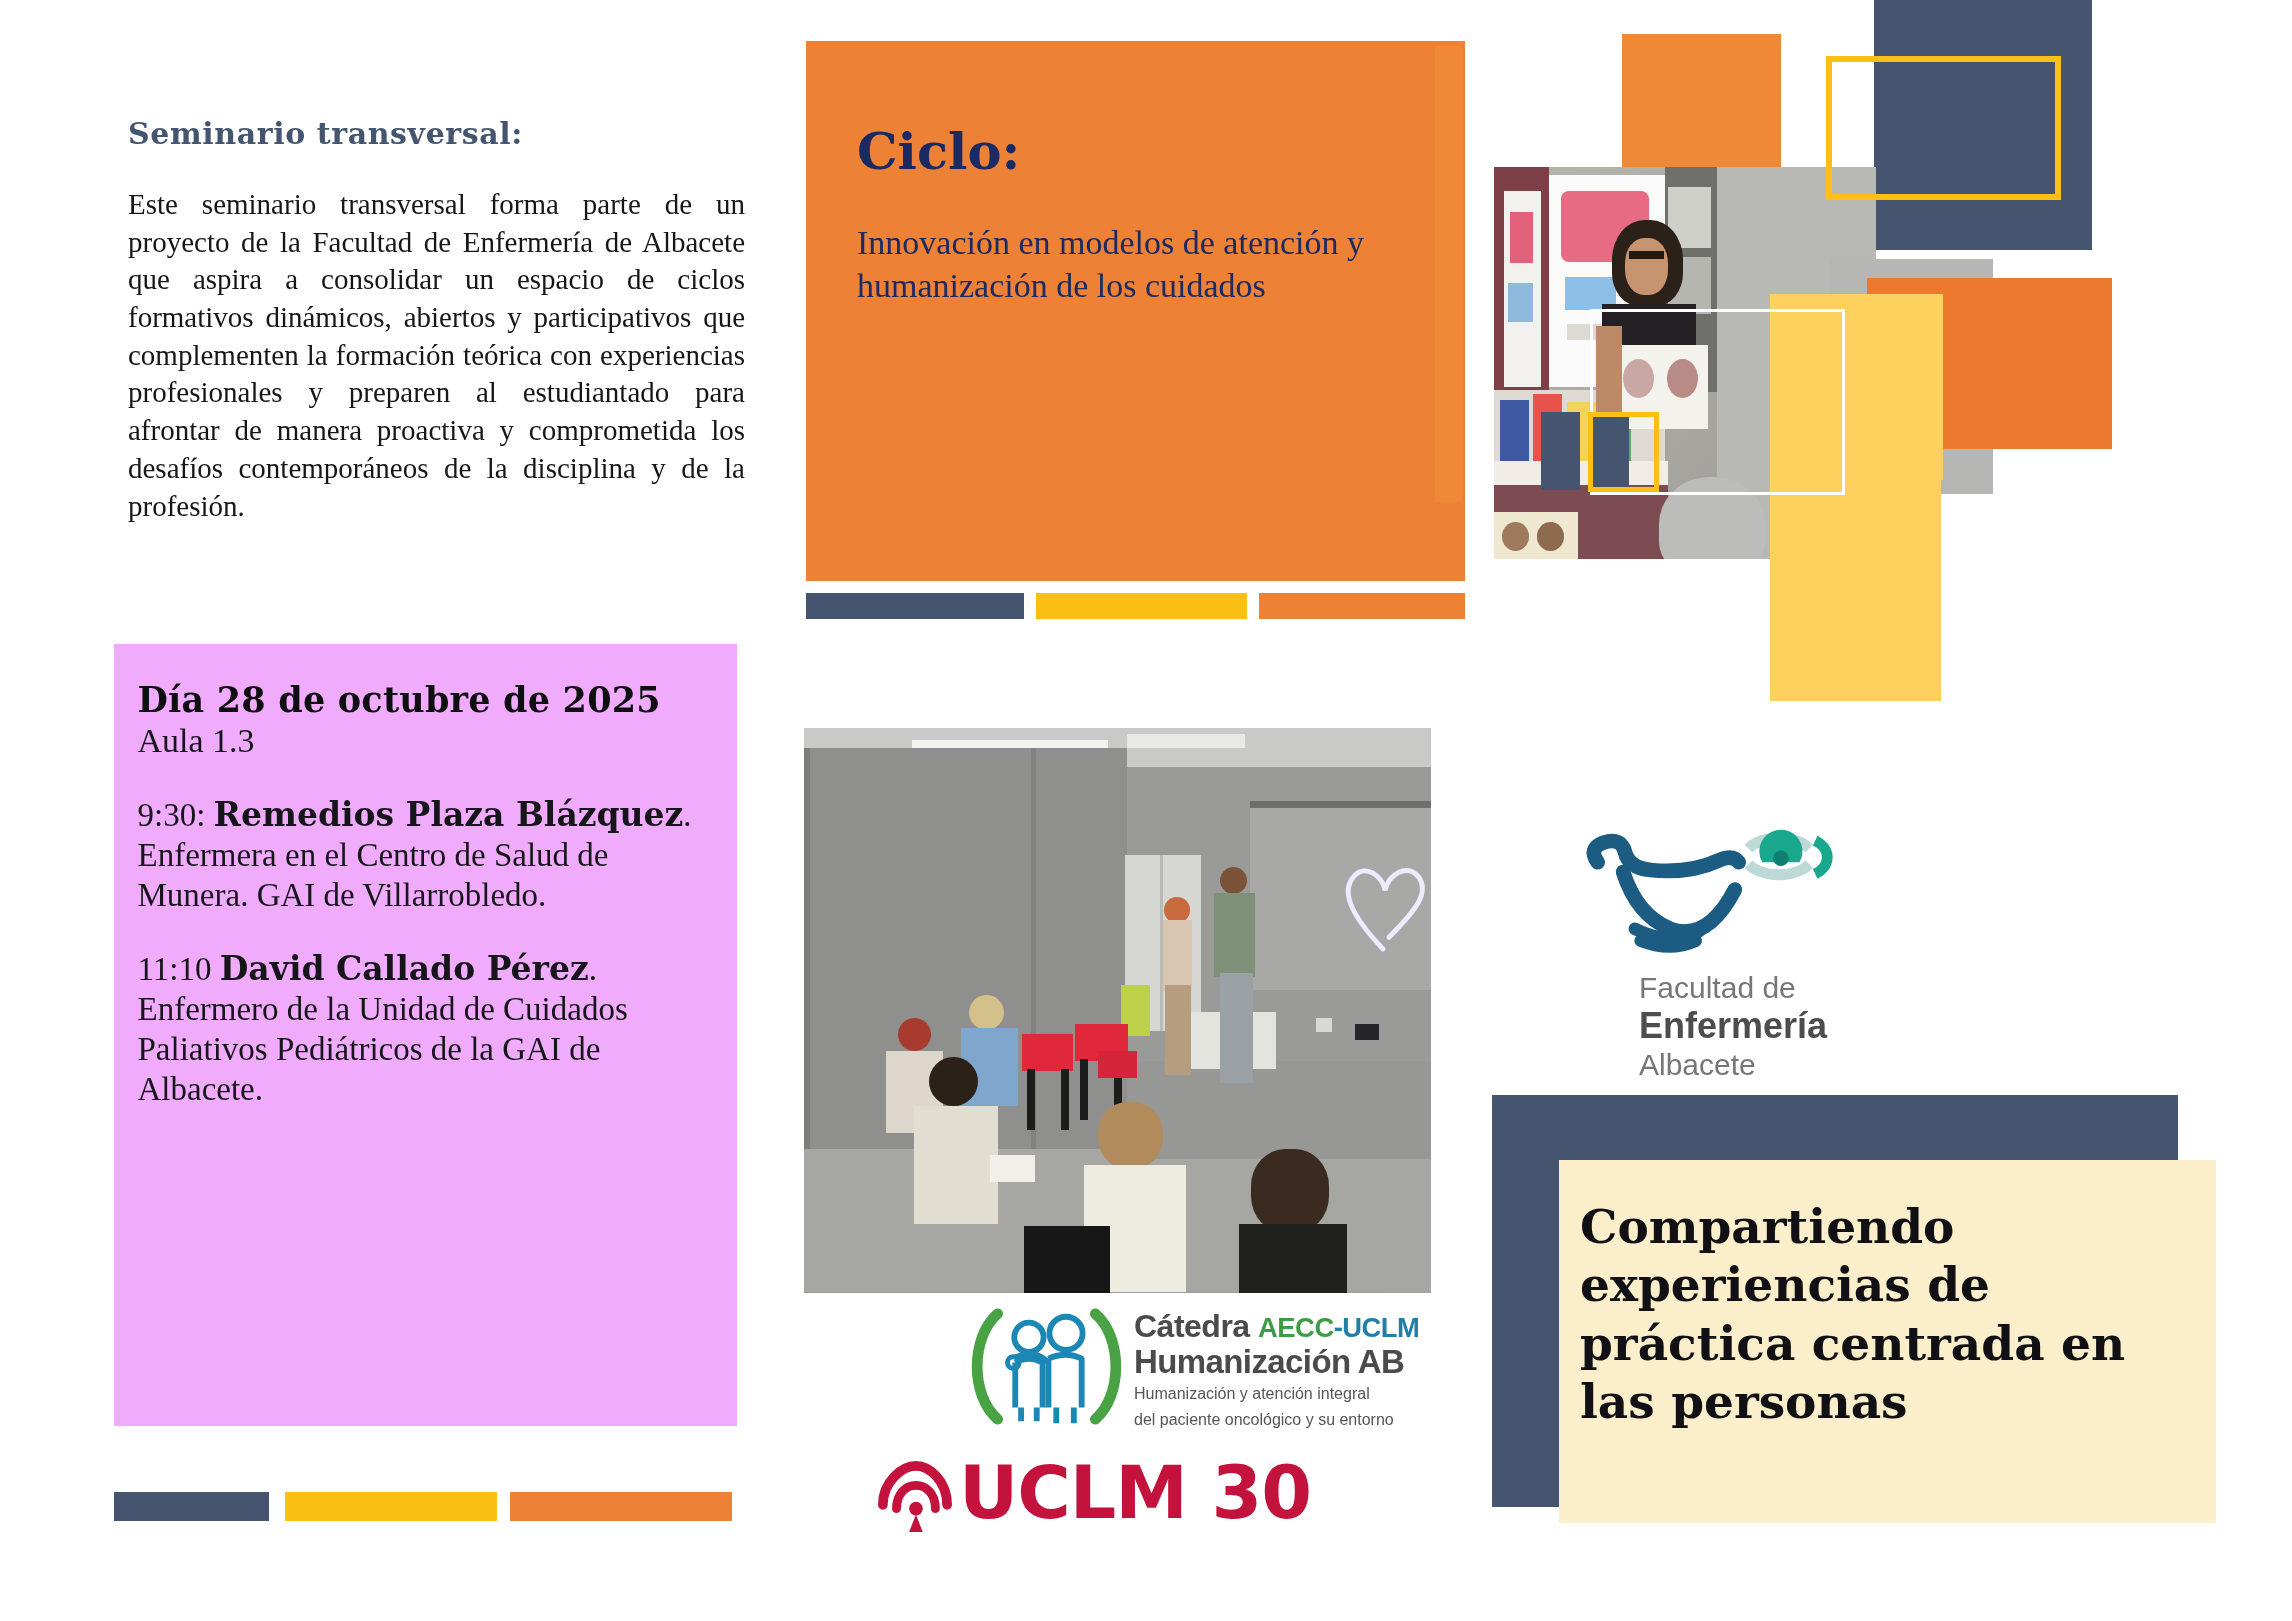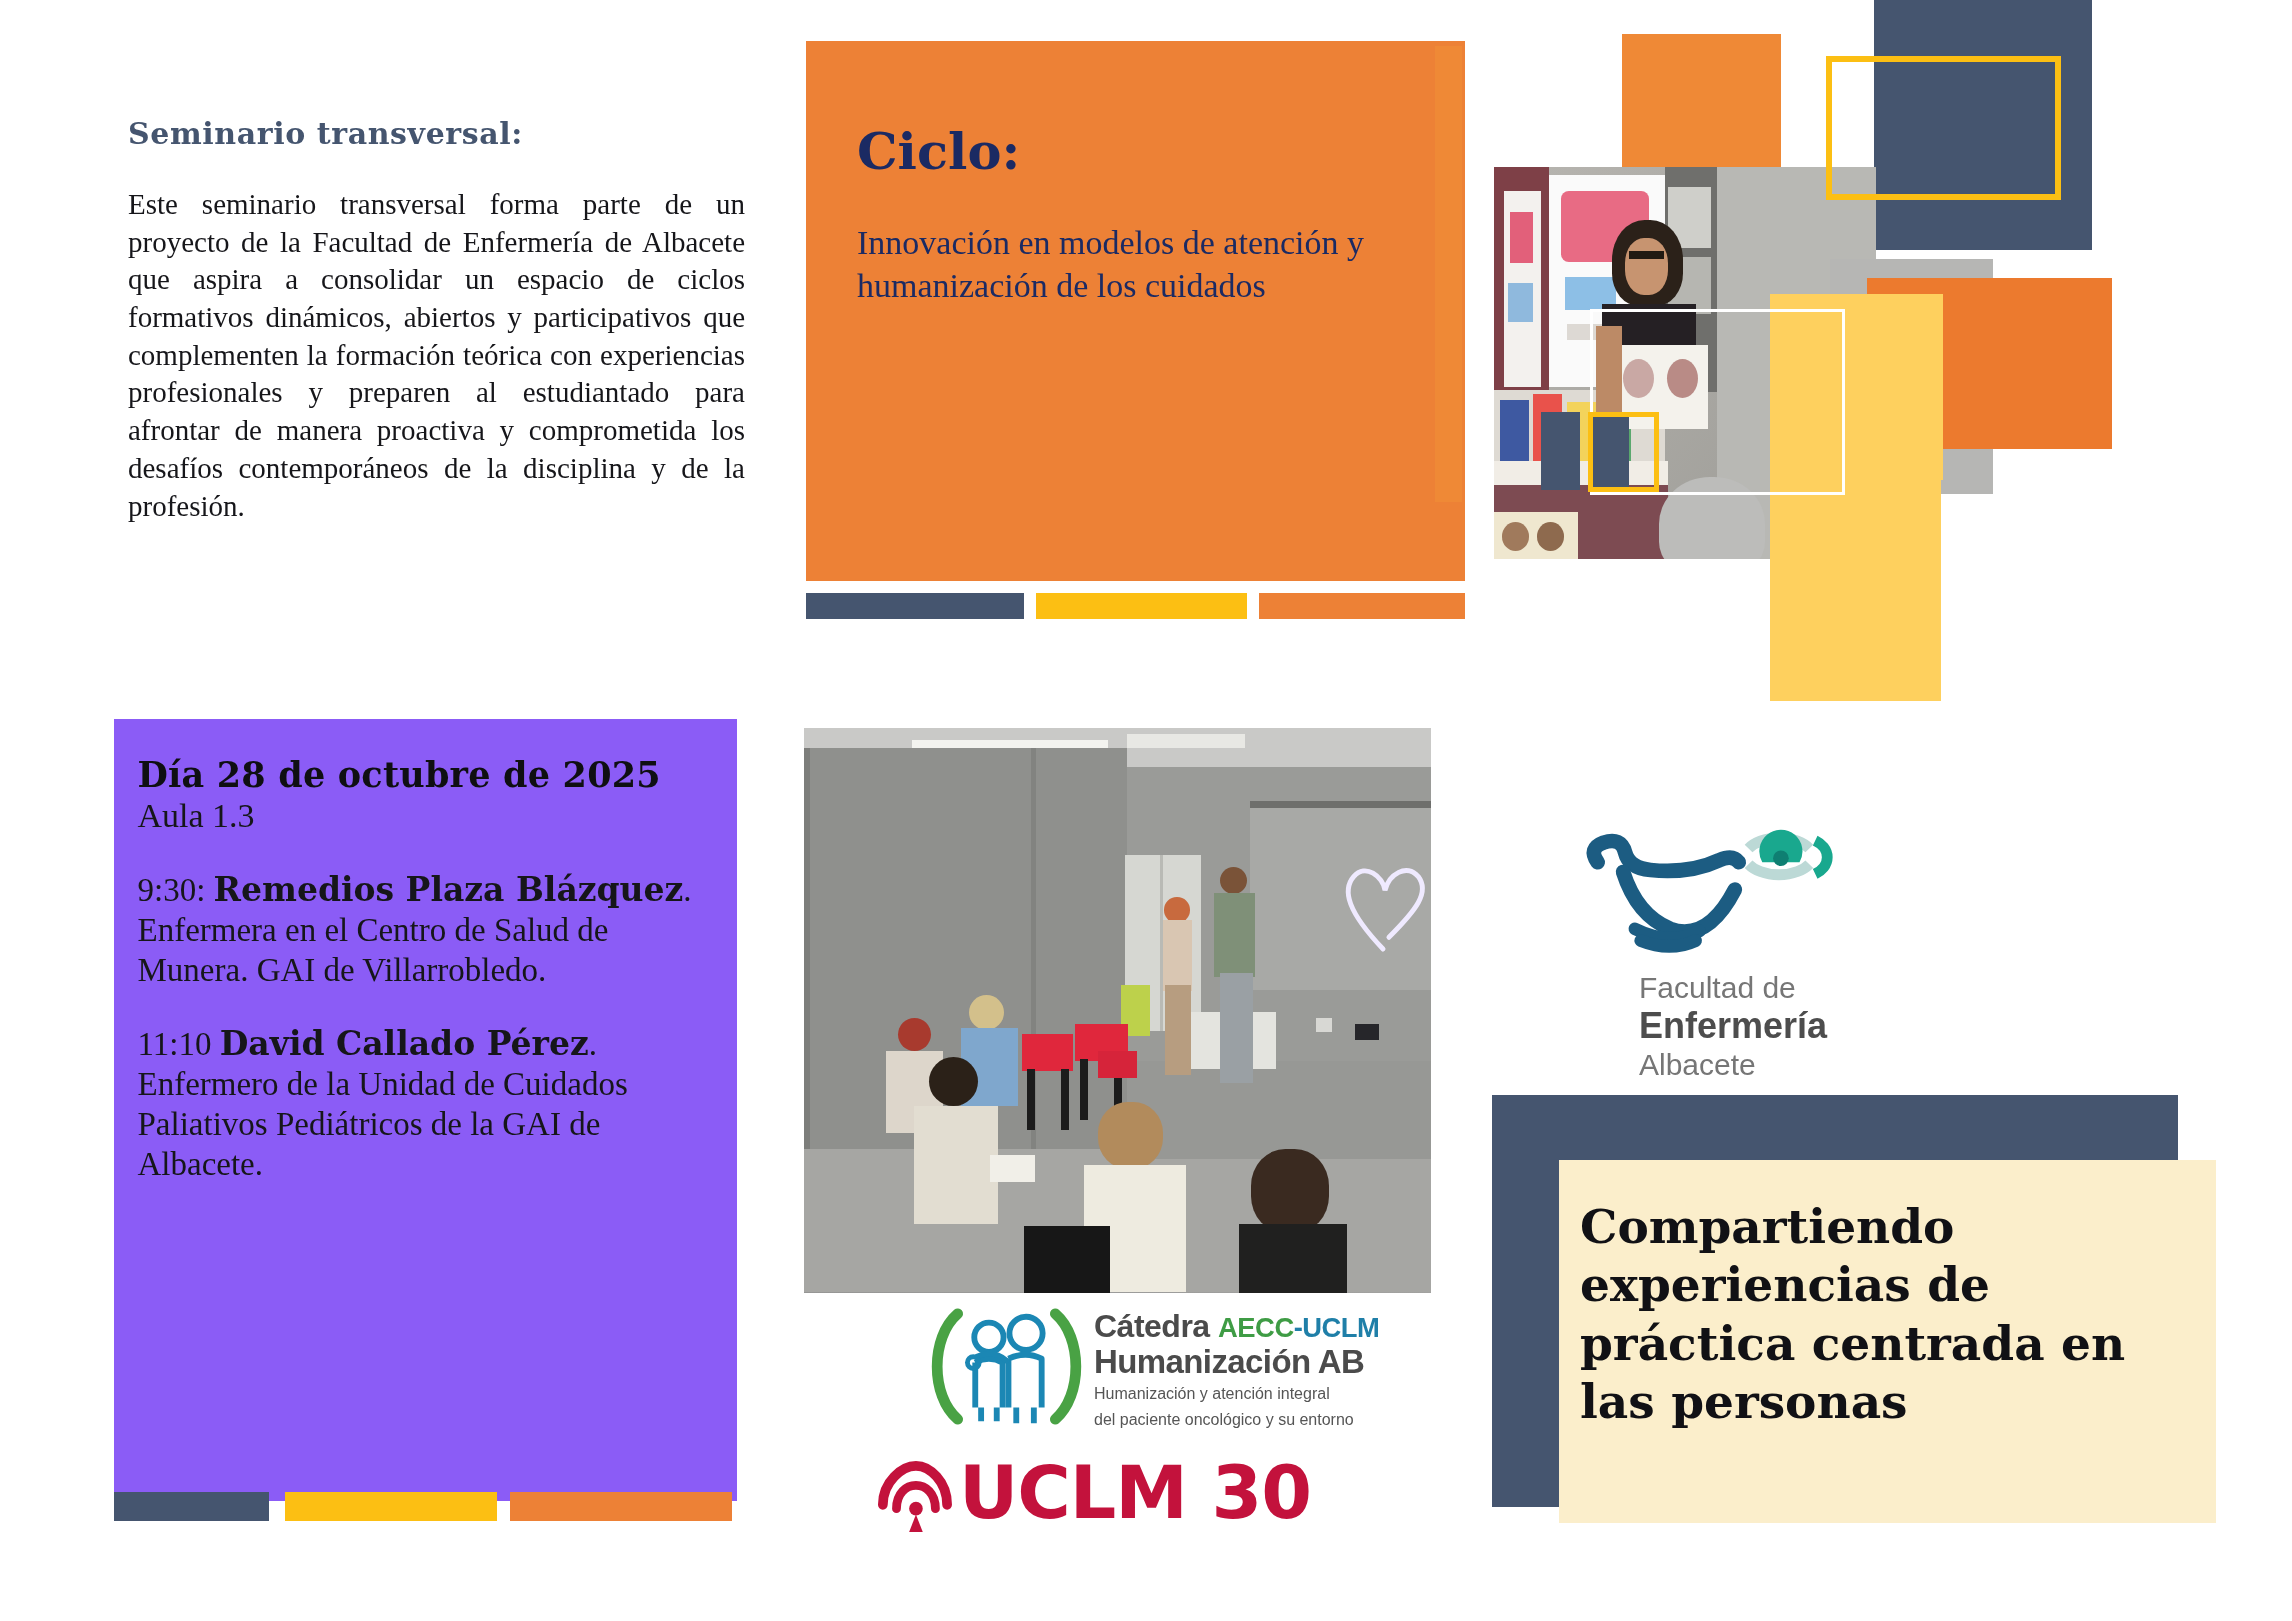--- a/index.html
+++ b/index.html
@@ -15,22 +15,22 @@
     font-family:"DejaVu Serif",serif;font-weight:700;font-size:30px;
     color:#45556f;letter-spacing:0.6px;margin:0 0 35px 0;
   }
   #seminar-body{
     font-size:29px;line-height:1.30;color:#16161a;text-align:justify;
     margin:0;
   }
 
   
   #program-card{
-    position:absolute;left:102px;top:719px;width:623px;height:782px;
-    background:#8b5cf6;
+    position:absolute;left:102px;top:644px;width:623px;height:782px;
+    background:#f0abfc;
   }
   #program-inner{position:absolute;left:23.5px;top:35px;right:23.5px;}
   #program-date{
     font-family:"DejaVu Serif",serif;font-weight:700;font-size:35px;
     color:#0f0f12;margin:0 0 2px 0;letter-spacing:0.2px;
   }
   #program-room{font-size:34px;color:#16161a;margin:0 0 35px 0;}
   #program-label{font-size:34px;color:#16161a;margin:0 0 33px 0;}
   .slot{font-size:33px;line-height:1.21;color:#16161a;margin:0 0 33px 0;}
   .slot b{font-family:"DejaVu Serif",serif;font-weight:700;}
@@ -57,21 +57,21 @@
   #title-stripes span{display:block;height:25.5px;}
 
   
   #classroom-photo{
     position:absolute;left:792px;top:728px;width:627px;height:565px;overflow:hidden;
     background:#8d8d8d;
   }
   #classroom-photo .cp{position:absolute;}
 
   
-  #catedra-logo{position:absolute;left:912px;top:1304px;width:402px;height:127px;}
+  #catedra-logo{position:absolute;left:952px;top:1304px;width:402px;height:127px;}
   #catedra-text{position:absolute;left:170px;top:5.9px;}
   .cat-l1{font-family:"Liberation Sans",sans-serif;font-size:32px;font-weight:700;
           color:#4b4b4b;letter-spacing:-0.5px;line-height:1.06;white-space:nowrap;}
   .cat-l1 .aecc{color:#3f9c45;font-size:27.4px;}
   .cat-l1 .uclm{color:#1f7fa8;font-size:27.4px;}
   .cat-l2{font-family:"Liberation Sans",sans-serif;font-size:33px;font-weight:700;
           color:#4b4b4b;letter-spacing:-0.6px;line-height:1.08;white-space:nowrap;}
   .cat-l3{font-family:"Liberation Sans",sans-serif;font-size:16px;color:#555;
           line-height:1.30;white-space:nowrap;margin-top:4.9px;}
 

